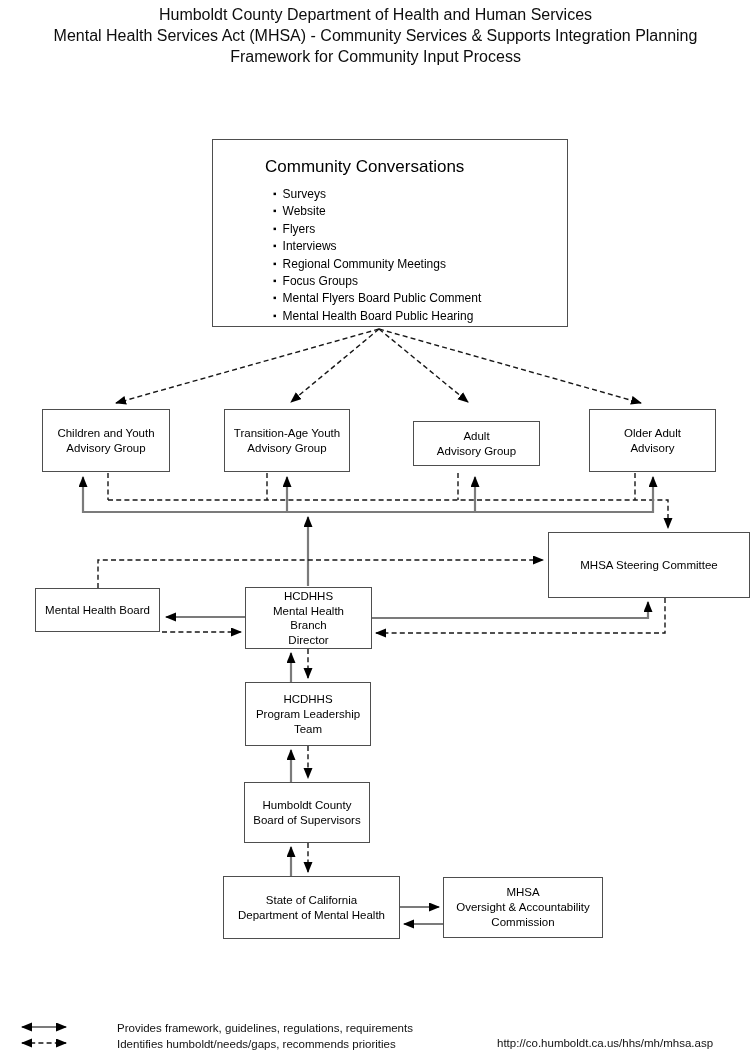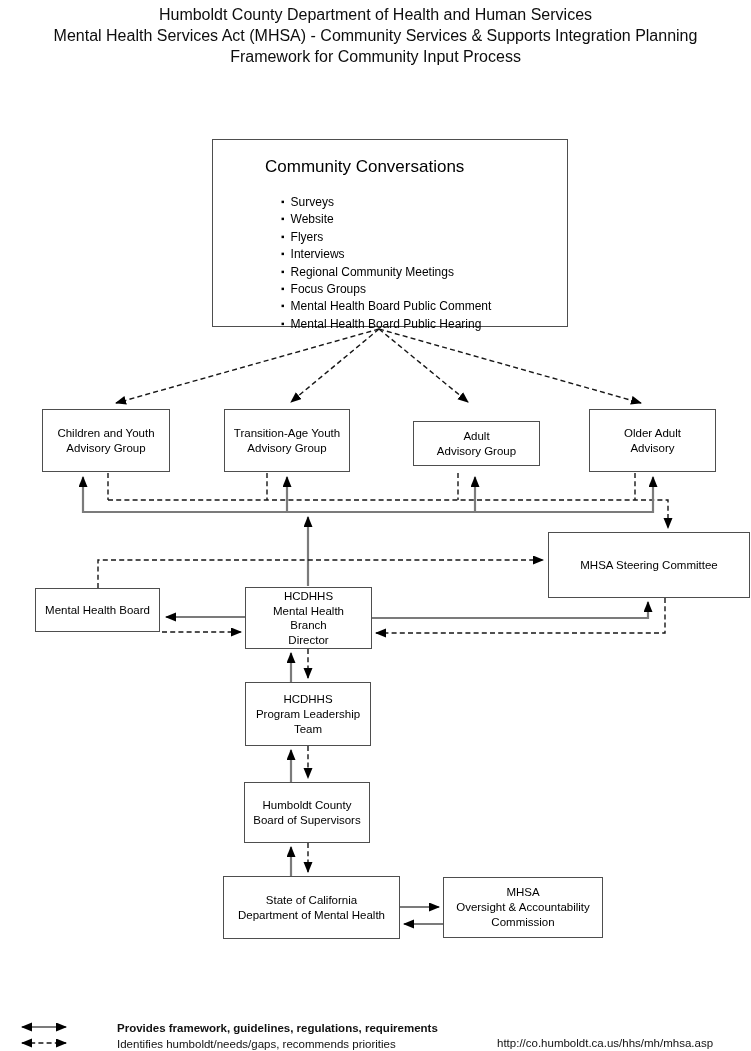--- a/index.html
+++ b/index.html
@@ -17,21 +17,21 @@
   .node{
     position:absolute;box-sizing:border-box;background:#fff;
     border:1.4px solid #4e4e4e;display:flex;align-items:center;justify-content:center;
     text-align:center;font-size:11.5px;line-height:15px;white-space:pre-line;
   }
   .cc-box{
     position:absolute;box-sizing:border-box;background:#fff;border:1.4px solid #4e4e4e;
     padding:16px 10px 0 52px;
   }
   .cc-title{font-size:17px;line-height:22px;margin-bottom:3px;}
-  .cc-list{list-style:none;margin:16px;padding:0;font-size:12px;line-height:16.4px;}
+  .cc-list{list-style:none;margin:8px;padding:0;font-size:12px;line-height:16.4px;}
   .cc-list li::before{content:"▪";font-size:10px;margin-right:6px;position:relative;top:-1px;}
   .legend-label{position:absolute;font-size:11.5px;line-height:14px;color:#111;}
   .url{position:absolute;font-size:11.5px;color:#111;}
 </style>
 </head>
 <body>
 
 <div class="canvas">
 
   <div class="page-title">
@@ -113,21 +113,21 @@
 
   <div class="cc-box" style="left:212px;top:139px;width:356px;height:188px;">
     <div class="cc-title">Community Conversations</div>
     <ul class="cc-list">
       <li>Surveys</li>
       <li>Website</li>
       <li>Flyers</li>
       <li>Interviews</li>
       <li>Regional Community Meetings</li>
       <li>Focus Groups</li>
-      <li>Mental Health Board Public Comment</li>
+      <li>Mental Flyers Board Public Comment</li>
       <li>Mental Health Board Public Hearing</li>
     </ul>
   </div>
 
   <div class="node" style="left:42px;top:409px;width:128px;height:63px;">Children and Youth
 Advisory Group</div>
 
   <div class="node" style="left:224px;top:409px;width:126px;height:63px;">Transition-Age Youth
 Advisory Group</div>
 
@@ -153,19 +153,19 @@
   <div class="node" style="left:244px;top:782px;width:126px;height:61px;">Humboldt County
 Board of Supervisors</div>
 
   <div class="node" style="left:443px;top:877px;width:160px;height:61px;">MHSA
 Oversight &amp; Accountability
 Commission</div>
 
   <div class="node" style="left:223px;top:876px;width:177px;height:63px;">State of California
 Department of Mental Health</div>
 
-  <div class="legend-label" style="left:117px;top:1021px;font-weight:bold;">Provides framework, guidelines, regulations, requirements</div>
+  <div class="legend-label" style="left:117px;top:1021px;">Provides framework, guidelines, regulations, requirements</div>
 
   <div class="legend-label" style="left:117px;top:1037px;">Identifies humboldt/needs/gaps, recommends priorities</div>
 
   <div class="url" style="left:497px;top:1037px;">http://co.humboldt.ca.us/hhs/mh/mhsa.asp</div>
 
 </div>
 
 </body></html>

